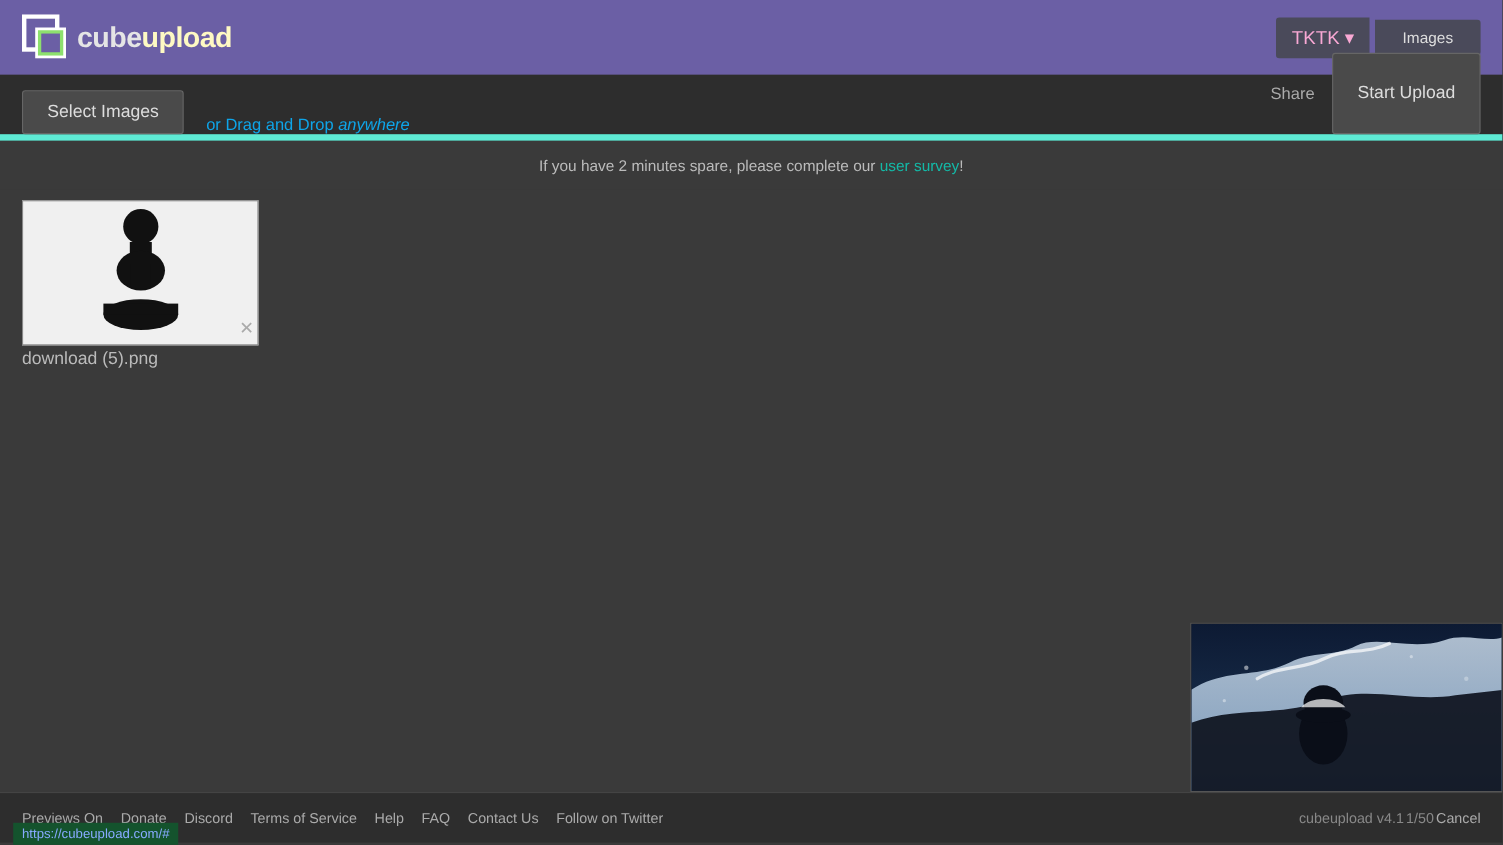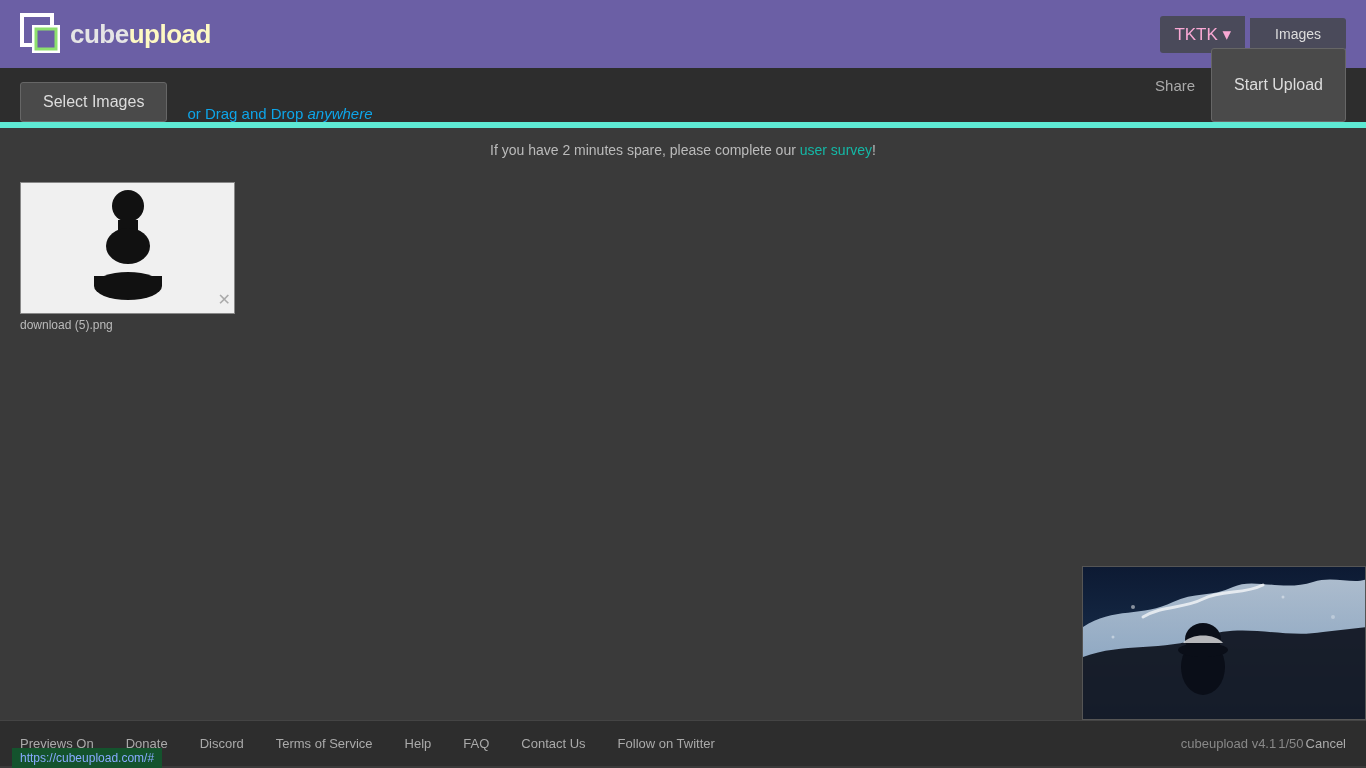--- a/index.html
+++ b/index.html
@@ -154,21 +154,21 @@
       height: 132px;
       background: #f0f0f0;
       border: 1px solid #888;
       display: flex;
       align-items: center;
       justify-content: center;
       overflow: hidden;
     }
     
     .image-filename {
-      font-size: 12px;
+      font-size: 16px;
       color: #bbb;
       margin-top: 4px;
       max-width: 215px;
       overflow: hidden;
       text-overflow: ellipsis;
       white-space: nowrap;
     }
     .remove-btn {
       position: absolute;
       top: 110px;
@@ -198,21 +198,21 @@
       background: #2d2d2d;
       height: 46px;
       display: flex;
       align-items: center;
       justify-content: space-between;
       padding: 0 20px;
       border-top: 1px solid #444;
     }
     #footer-links {
       display: flex;
-      gap: 32px;
+      gap: 16px;
       align-items: center;
     }
     #footer-links a {
       color: #aaa;
       text-decoration: none;
       font-size: 13px;
     }
     #footer-right {
       display: flex;
       align-items: center;

